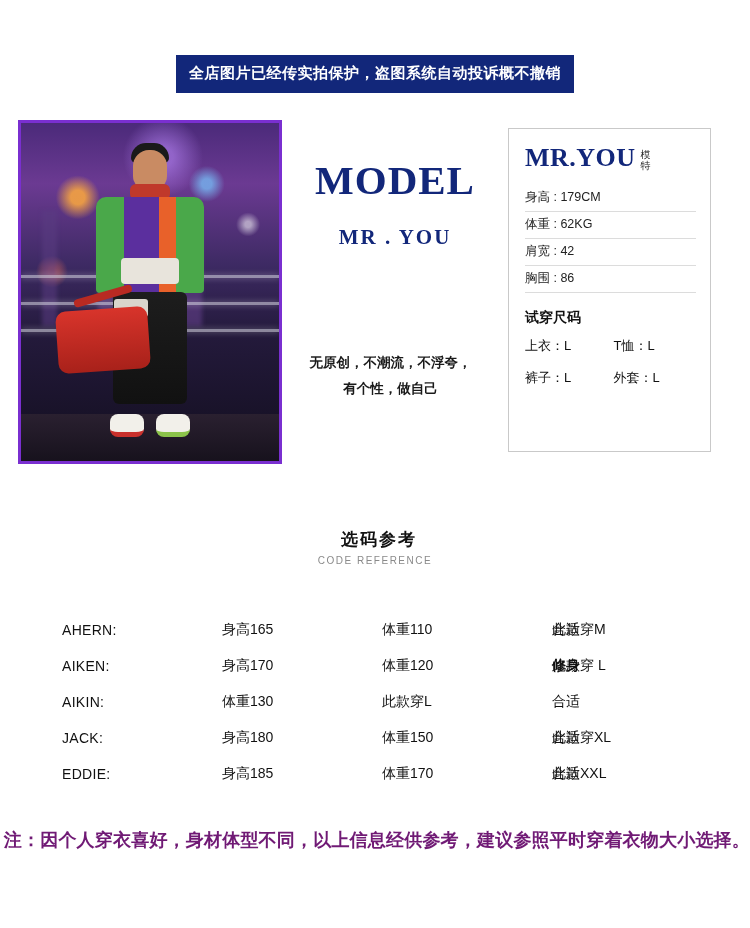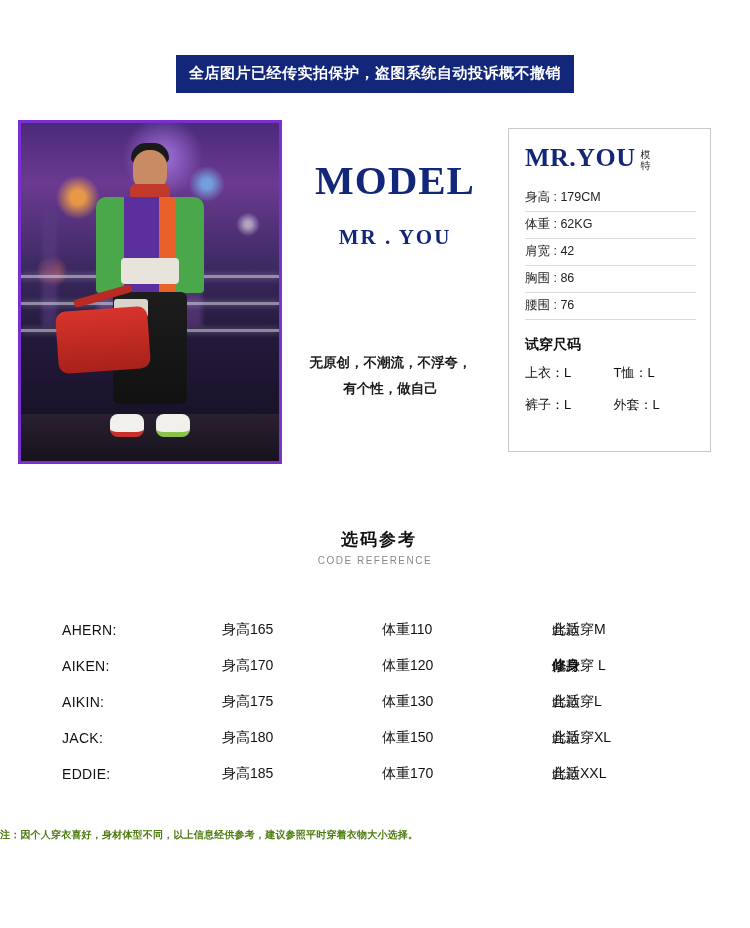--- a/index.html
+++ b/index.html
@@ -283,24 +283,24 @@
   }
   .size-row .bold {
     font-weight: bold;
   }
 
   
   .footnote {
     position: absolute;
     left: 0; right: 0;
     top: 828px;
-    text-align: left;
-    font-size: 10px;
-    font-weight: bold;
-    color: #4d7c0f;
+    text-align: right;
+    font-size: 18px;
+    font-weight: bold;
+    color: #701a75;
     letter-spacing: 0.2px;
   }
 </style>
 </head>
 <body>
 
 <div class="banner-wrap">
   <div class="banner">全店图片已经传实拍保护，盗图系统自动投诉概不撤销</div>
 </div>
 
@@ -342,21 +342,20 @@
       <div>模</div>
       <div>特</div>
     </div>
   </div>
 
   <div class="specs">
     <div class="spec-row">身高 : 179CM</div>
     <div class="spec-row">体重 : 62KG</div>
     <div class="spec-row">肩宽 : 42</div>
     <div class="spec-row">胸围 : 86</div>
-    <div class="spec-row">腰围 : 76</div>
   </div>
 
   <div class="fit-title">试穿尺码</div>
   <div class="fit-grid">
     <div>上衣：L</div>
     <div>T恤：L</div>
     <div>裤子：L</div>
     <div>外套：L</div>
   </div>
 </div>
@@ -374,21 +373,20 @@
     <div>此款穿M</div>
   </div>
   <div class="size-row">
     <div class="name">AIKEN:</div>
     <div>身高170</div>
     <div>体重120</div>
     <div>此款穿 L</div>
   </div>
   <div class="size-row">
     <div class="name">AIKIN:</div>
-    <div>身高175</div>
     <div>体重130</div>
     <div>此款穿L</div>
   </div>
   <div class="size-row">
     <div class="name">JACK:</div>
     <div>身高180</div>
     <div>体重150</div>
     <div>此款穿XL</div>
   </div>
   <div class="size-row">

